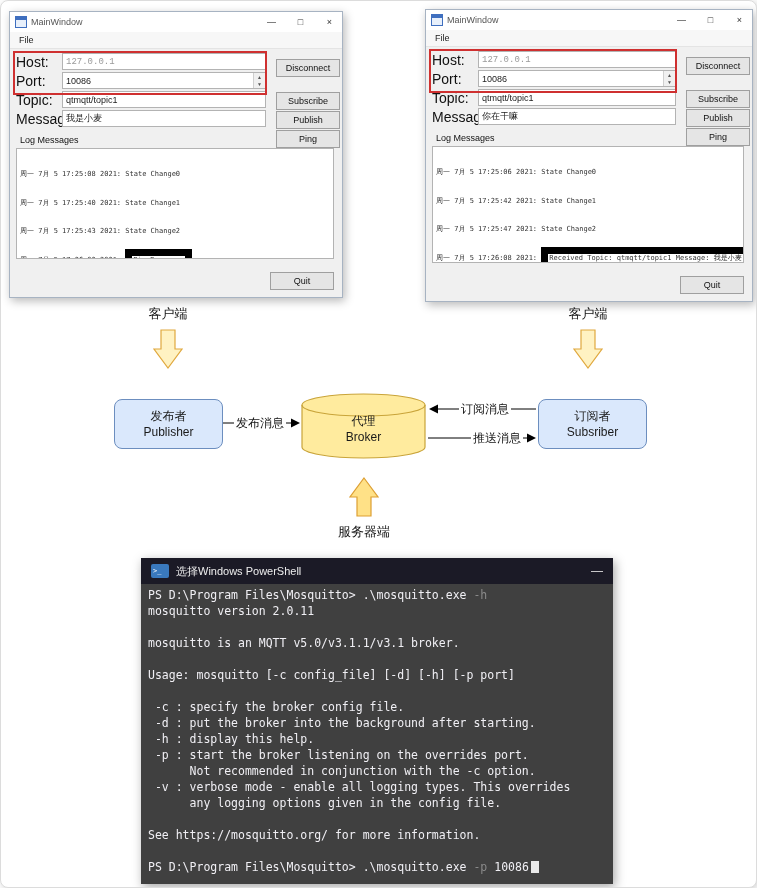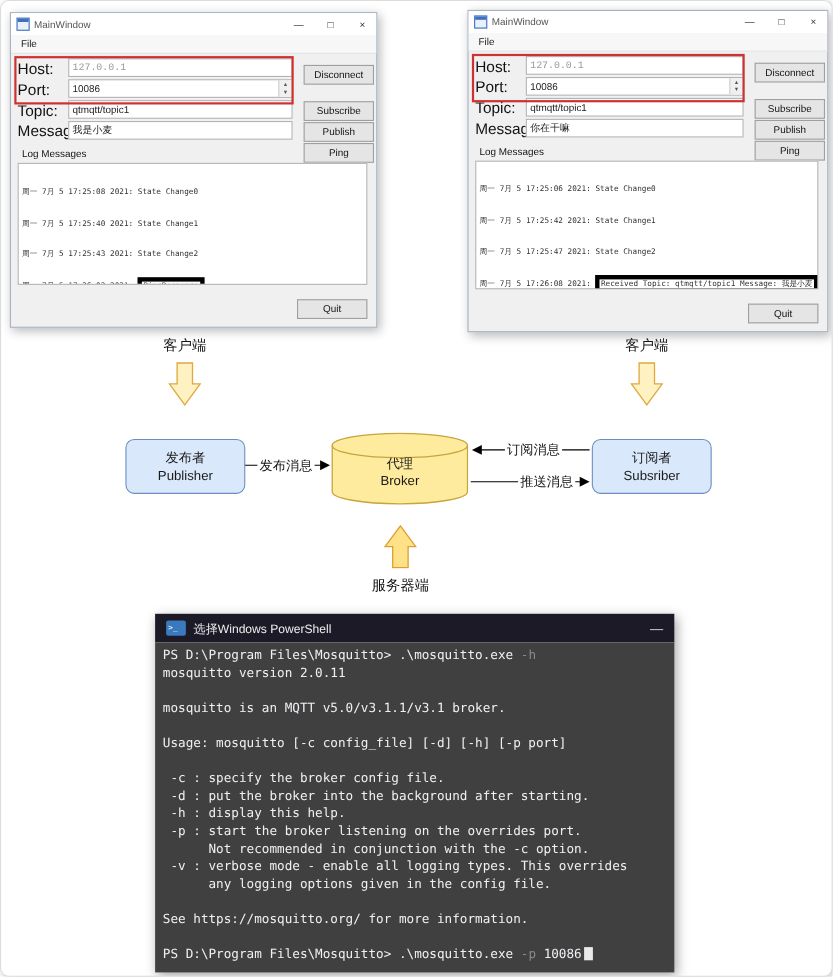--- a/index.html
+++ b/index.html
@@ -32,21 +32,21 @@
   .btn{background:#e5e5e5;border:1px solid #9f9f9f;font-size:9px;color:#111;
        display:flex;align-items:center;justify-content:center;cursor:default;}
   .btn.side{position:absolute;right:2px;width:62px;height:16px;margin-left:10px;}
   .btn.quit{position:absolute;right:8px;bottom:7px;width:62px;height:16px;margin-top:44px;}
   .red-frame{position:absolute;border:2px solid #cf3030;pointer-events:none;z-index:3;}
   .log-label{position:absolute;left:10px;top:86px;font-size:9px;color:#111;}
   .log-box{position:absolute;left:6px;right:8px;top:99px;bottom:38px;background:#fff;border:1px solid #b3b3b3;
            padding:2px 3px;font-family:"DejaVu Sans Mono",monospace;font-size:7px;line-height:9.5px;
            color:#333;overflow:hidden;white-space:pre;}
   .log-line{min-height:9.5px;}
-  .hl{border:4px solid #000000;padding:0 1px;}
+  .hl{border:7px solid #000000;padding:0 1px;}
 
   
   .diagram{position:absolute;left:0;top:300px;width:757px;height:260px;}
   .connectors{position:absolute;left:0;top:0;}
   .client-label,.server-label{position:absolute;width:80px;text-align:center;font-size:13px;color:#141414;}
   .block-arrow{position:absolute;}
   .node{position:absolute;width:107px;height:48px;background:#dae8fc;border:1px solid #6c8ebf;border-radius:8px;
         display:flex;flex-direction:column;align-items:center;justify-content:center;
         font-size:12px;line-height:16px;color:#1a1a1a;text-align:center;}
   .node.publisher{left:113px;top:98px;}

